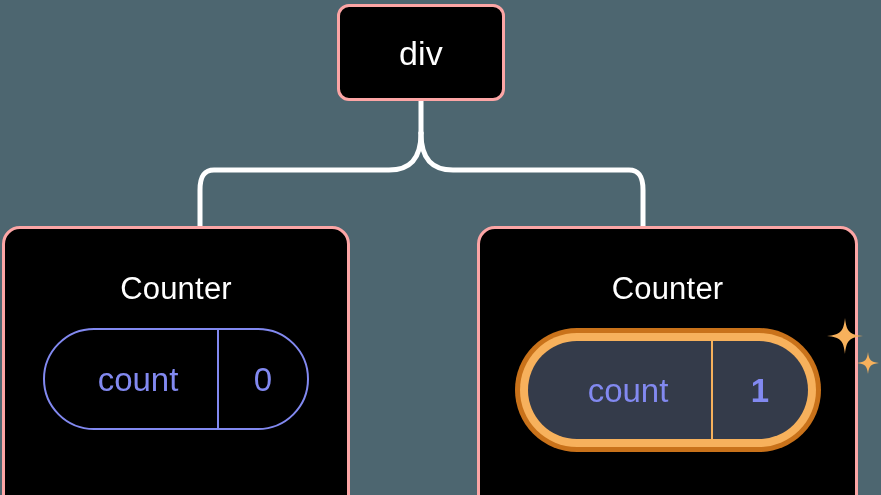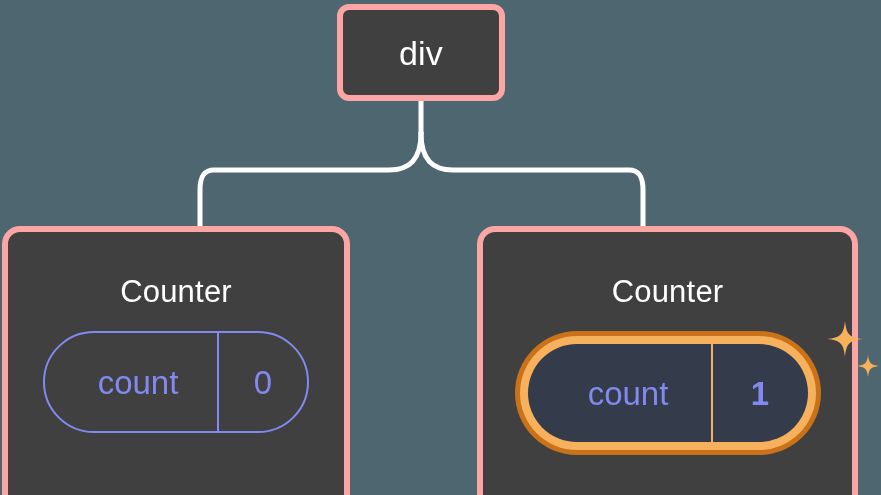--- a/index.html
+++ b/index.html
@@ -27,22 +27,22 @@
     top: 0;
     width: 881px;
     height: 495px;
     pointer-events: none;
   }
 
   
   .node {
     position: absolute;
     box-sizing: border-box;
-    background: #404040;
-    border: 6px solid #fca5a5;
+    background: #000000;
+    border: 3px solid #fca5a5;
     border-radius: 14px;
   }
   .node-root {
     left: 337px;
     top: 4px;
     width: 168px;
     height: 97px;
     border-radius: 12px;
     display: flex;
     align-items: center;

